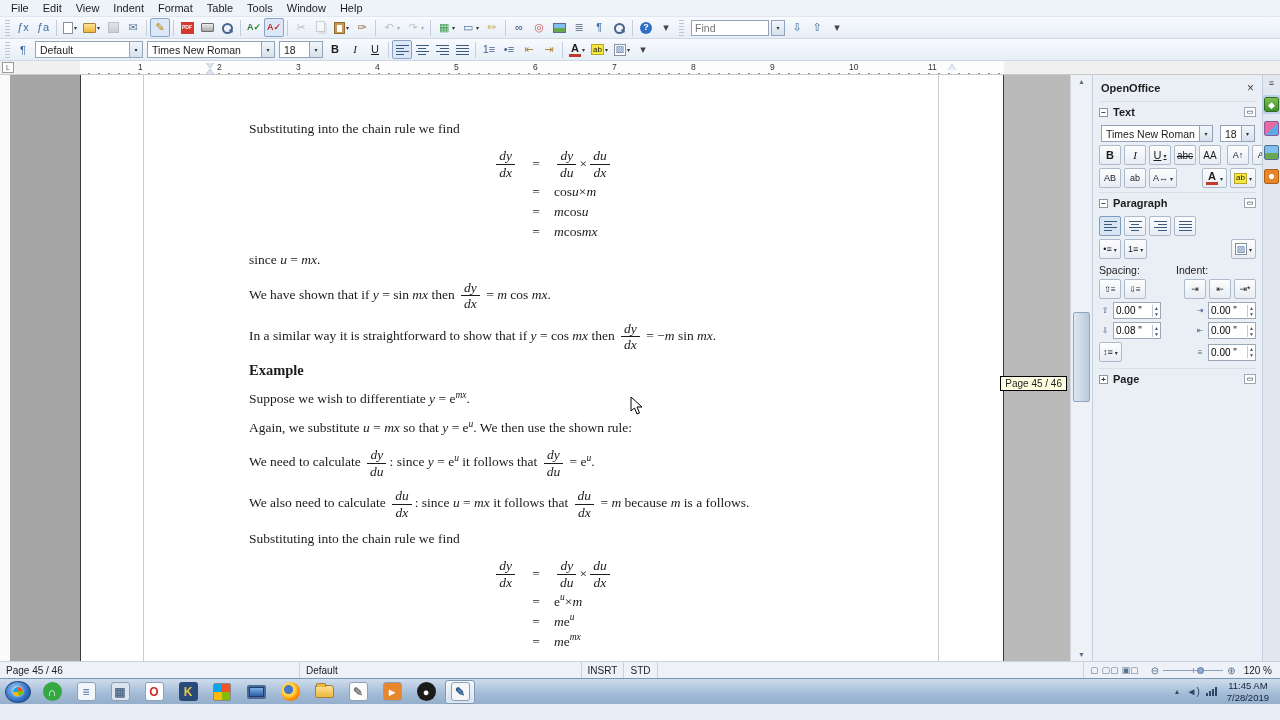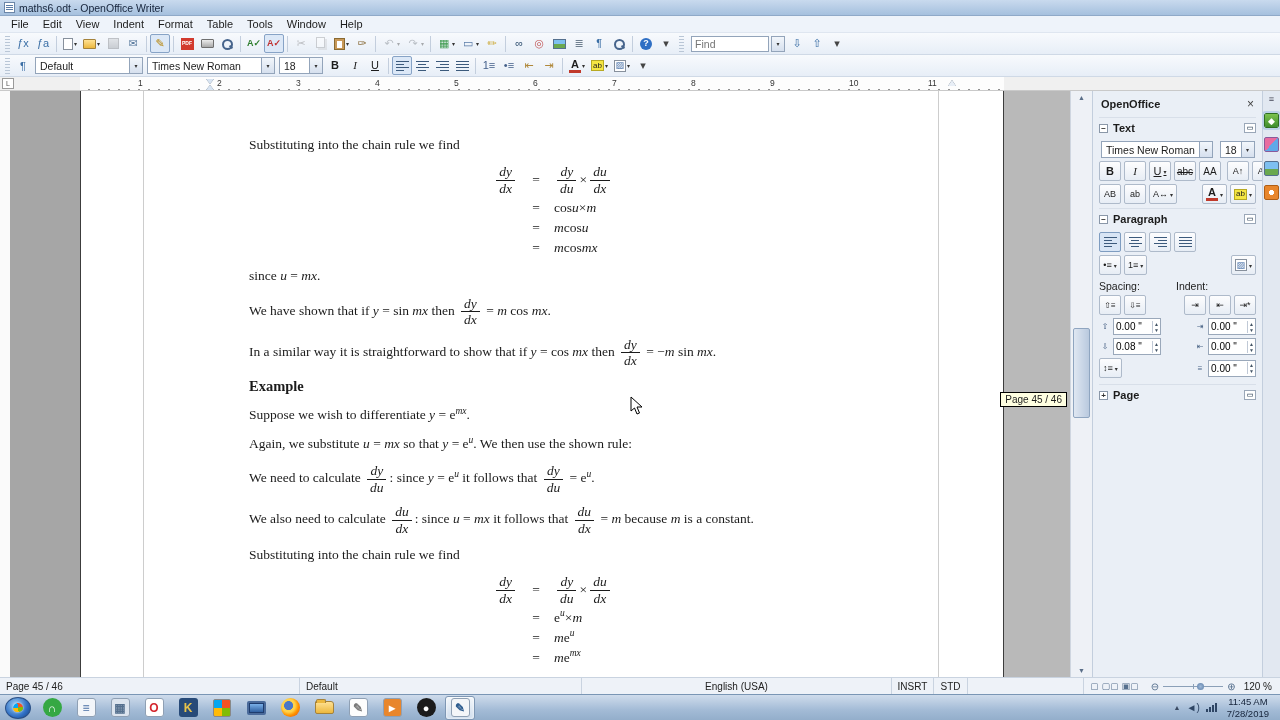--- a/index.html
+++ b/index.html
@@ -159,24 +159,20 @@
   .netbars i:nth-child(1){height:3px;} .netbars i:nth-child(2){height:5px;} .netbars i:nth-child(3){height:7px;} .netbars i:nth-child(4){height:9px;}
   .clock { text-align:center; font-size:9.5px; line-height:1.2; color:#15233a; padding:0 4px; }
 
   .cursor { position:absolute; left:630px; top:396px; z-index:50; pointer-events:none; }
 </style>
 </head>
 <body>
 
 <div class="window">
 
-  <div class="titlebar">
-    <span class="app-ic"></span>
-    <span class="title">maths6.odt - OpenOffice Writer</span>
-  </div>
 
   <div class="menubar" id="menubar">
       <span>File</span>
       <span>Edit</span>
       <span>View</span>
       <span>Indent</span>
       <span>Format</span>
       <span>Table</span>
       <span>Tools</span>
       <span>Window</span>
@@ -483,21 +479,21 @@
               </span><span>: since </span><span class="mi">y</span><span> = e</span><span class="mi s">u</span><span> it follows that </span><span class="frac">
                 <span class="fn"><span class="mi">dy</span></span>
                 <span class="fd"><span class="mi">du</span></span>
               </span><span> = e</span><span class="mi s">u</span><span>.</span></div>
             <div class="b-p"><span>We also need to calculate </span><span class="frac">
                 <span class="fn"><span class="mi">du</span></span>
                 <span class="fd"><span class="mi">dx</span></span>
               </span><span>: since </span><span class="mi">u</span><span> = </span><span class="mi">mx</span><span> it follows that </span><span class="frac">
                 <span class="fn"><span class="mi">du</span></span>
                 <span class="fd"><span class="mi">dx</span></span>
-              </span><span> = </span><span class="mi">m</span><span> because </span><span class="mi">m</span><span> is a constant.</span></div>
+              </span><span> = </span><span class="mi">m</span><span> because </span><span class="mi">m</span><span> is a follows.</span></div>
             <div class="b-p"><span>Substituting into the chain rule we find</span></div>
             <div class="eqblock">
               <div class="eqrow">
                 <span class="eql">
                   <span class="frac">
                     <span class="fn"><span class="mi">dy</span></span>
                     <span class="fd"><span class="mi">dx</span></span>
                   </span>
                 </span>
                 <span class="eqr">=</span>
@@ -721,21 +717,20 @@
       <span class="tab prop active-ring">◆</span>
       <span class="tab styles"></span>
       <span class="tab gallery"></span>
       <span class="tab navigator"></span>
     </div>
   </div>
 
   <div class="statusbar">
     <span class="stf w1">Page 45 / 46</span>
     <span class="stf w2">Default</span>
-    <span class="stf w3">English (USA)</span>
     <span class="stf w4">INSRT</span>
     <span class="stf w5">STD</span>
     <span class="stflex"></span>
     <span class="viewics">
       <span>▢</span>
       <span>▢▢</span>
       <span>▣▢</span>
     </span>
     <span class="zoomslider">
       <span>⊖</span>

